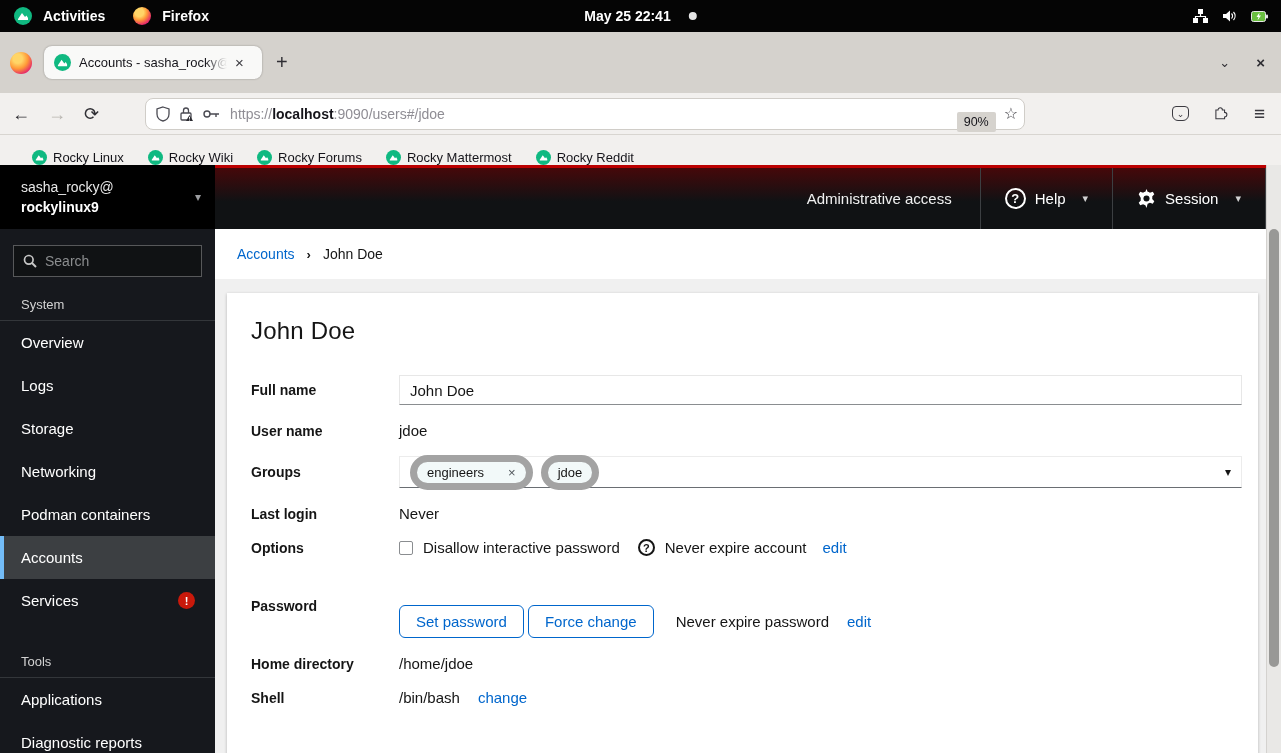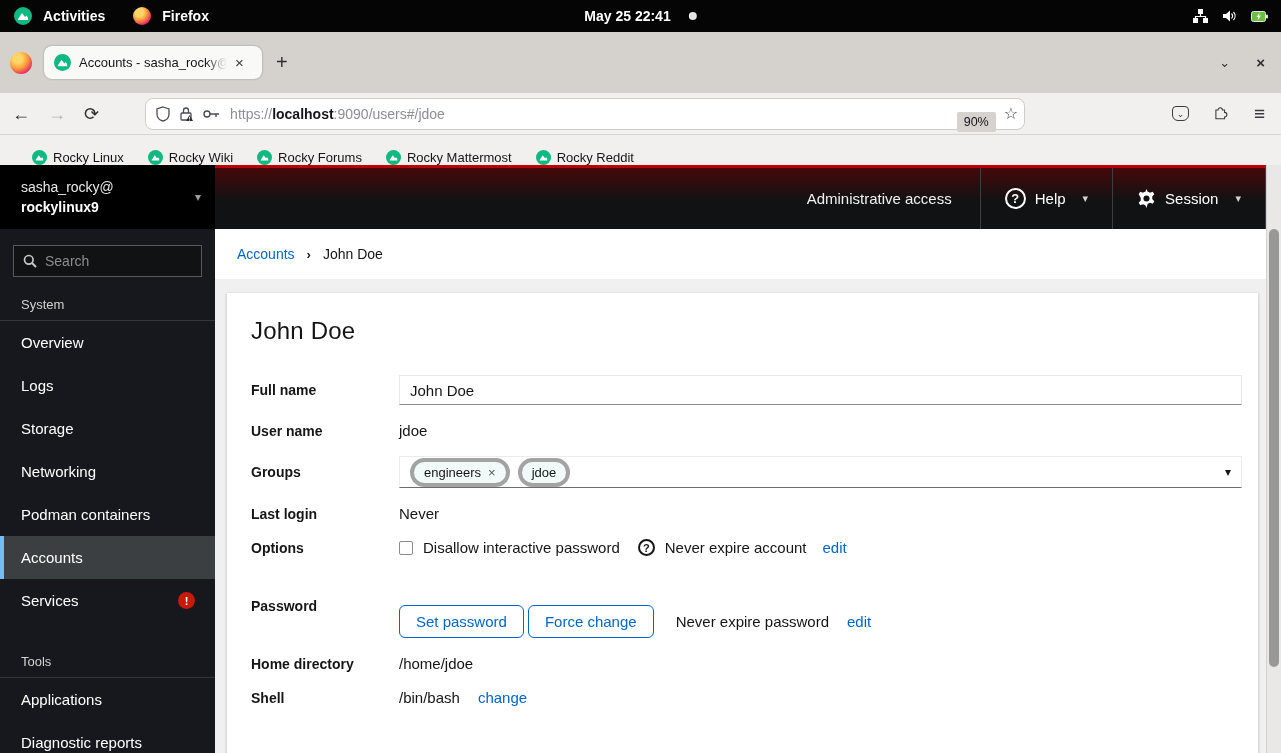--- a/index.html
+++ b/index.html
@@ -89,21 +89,21 @@
   .head-actions { margin-left:auto; display:flex; gap:8px; }
   .btn { font-size:15px; border-radius:6px; padding:7px 16px; cursor:pointer; border:none; font-family:"Liberation Sans",sans-serif; }
   .btn-disabled { background:#d2d2d2; color:#767a7e; cursor:default; }
   .btn-danger { background:#c9190b; color:#fff; }
   .btn-secondary { background:#fff; border:1px solid #0066cc; color:#0066cc; }
 
   .form { display:grid; grid-template-columns:148px 1fr; row-gap:17px; align-items:center; font-size:15px; color:#151515; }
   .f-label { font-size:14px; font-weight:700; color:#151515; align-self:center; }
   .text-input { width:100%; height:30px; border:1px solid #e7e7e7; border-bottom:1px solid #8a8d90; font-size:15px; color:#151515; padding:0 10px; font-family:"Liberation Sans",sans-serif; background:#fff; }
   .groups-box { width:100%; height:32px; border:1px solid #ececec; border-bottom:1px solid #6a6e73; display:flex; align-items:center; padding:0 10px; gap:8px; background:#fff; }
-  .chip { background:#f2f9f9; border:4px solid #a3a3a3; border-radius:999px; padding:3px 10px; font-size:13px; color:#151515; display:flex; align-items:center; gap:7px; }
+  .chip { background:#f2f9f9; border:7px solid #a3a3a3; border-radius:999px; padding:3px 10px; font-size:13px; color:#151515; display:flex; align-items:center; gap:24px; }
   .chip-x { color:#51575c; font-size:13px; cursor:pointer; line-height:1; }
   .groups-caret { margin-left:auto; color:#151515; font-size:12px; cursor:pointer; }
   .inline { display:flex; align-items:center; }
   .cbx { width:14px; height:14px; border:1px solid #8a8d90; border-radius:2px; background:#fff; cursor:pointer; flex:0 0 auto; }
   .qcirc { width:17px; height:17px; border:2px solid #151515; border-radius:50%; display:inline-flex; align-items:center; justify-content:center; font-size:11px; font-weight:700; color:#151515; }
   .link { color:#0066cc; cursor:pointer; font-size:15px; }
 
   
   .scrollbar { position:absolute; right:0; top:0; bottom:0; width:15px; background:#e9e8e6; border-left:1px solid #d4d2cf; }
   .scroll-thumb { position:absolute; left:2px; right:2px; top:64px; height:438px; background:#989896; border-radius:6px; }

